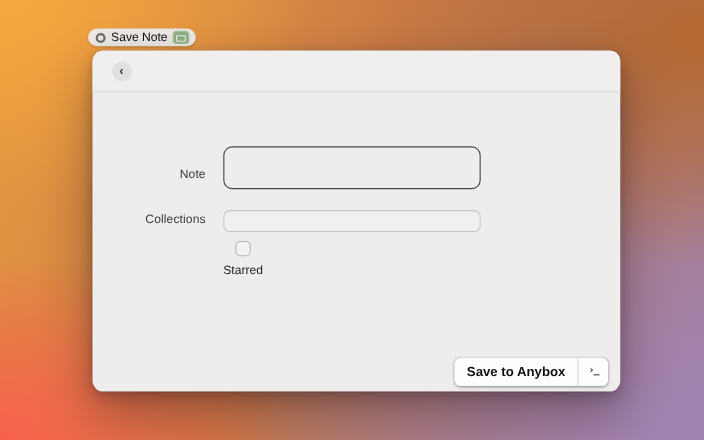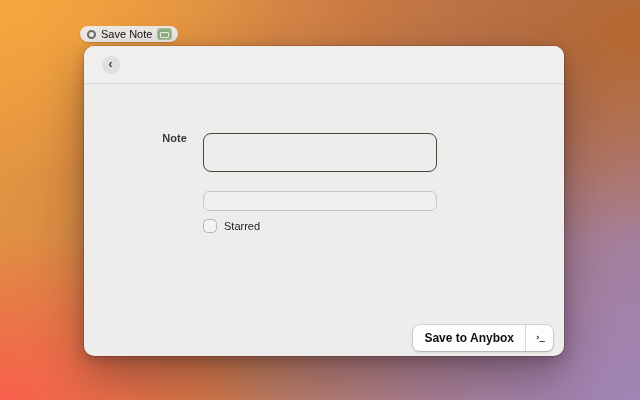--- a/index.html
+++ b/index.html
@@ -66,21 +66,21 @@
     font-size: 12px; line-height: 1; color: #3a3a38; font-weight: 700;
     cursor: pointer; padding: 0 1px 2px 0;
   }
 
   
   .form-area { position: relative; width: 100%; height: 272px; }
   .field-label {
     position: absolute; width: 103px; text-align: right;
     font-size: 11px; color: #3b3a38; letter-spacing: 0.1px;
   }
-  .label-note { top: 48px; left: 0; font-weight: bold; }
+  .label-note { top: 69px; left: 0; }
   .label-collections { top: 110px; left: 0; }
 
   .note-textarea {
     position: absolute; left: 119px; top: 49px;
     width: 234px; height: 39px;
     background: transparent;
     border: 1px solid #474540;
     border-radius: 8px;
     resize: none; outline: none;
     font-family: "Liberation Sans", sans-serif; font-size: 12px; color: #1a1a1a;
@@ -91,21 +91,21 @@
     width: 234px; height: 20px;
     background: #f2f0ee;
     border: 1px solid #c8c6c4;
     border-radius: 6px;
     outline: none;
     font-family: "Liberation Sans", sans-serif; font-size: 12px; color: #1a1a1a;
     padding: 0 6px;
   }
   .starred-row {
     position: absolute; left: 119px; top: 135px;
-    display: flex; align-items: center; gap: 7px; cursor: default;
+    display: flex; align-items: center; gap: 7px; cursor: default; flex-direction: column;
   }
   .checkbox {
     width: 14px; height: 14px; border-radius: 4.5px;
     background: #f5f3f1; border: 1px solid #b7b5b3;
     cursor: pointer;
   }
   .starred-label { font-size: 11px; color: #1e1e1c; }
 
   
   .split-button {
@@ -148,20 +148,21 @@
     <button class="back-btn">
       <span>‹</span>
     </button>
   </div>
 
   <div class="form-area">
 
     <label class="field-label label-note">Note</label>
     <textarea class="note-textarea" placeholder="" style=""></textarea>
 
+    <label class="field-label label-collections">Collections</label>
     <input class="collections-input" type="text" value="" style="">
 
     <div class="starred-row">
       <div class="checkbox"></div>
       <span class="starred-label">Starred</span>
     </div>
 
     <div class="split-button">
       <button class="save-segment">Save to Anybox</button>
       <div class="segment-divider"></div>

